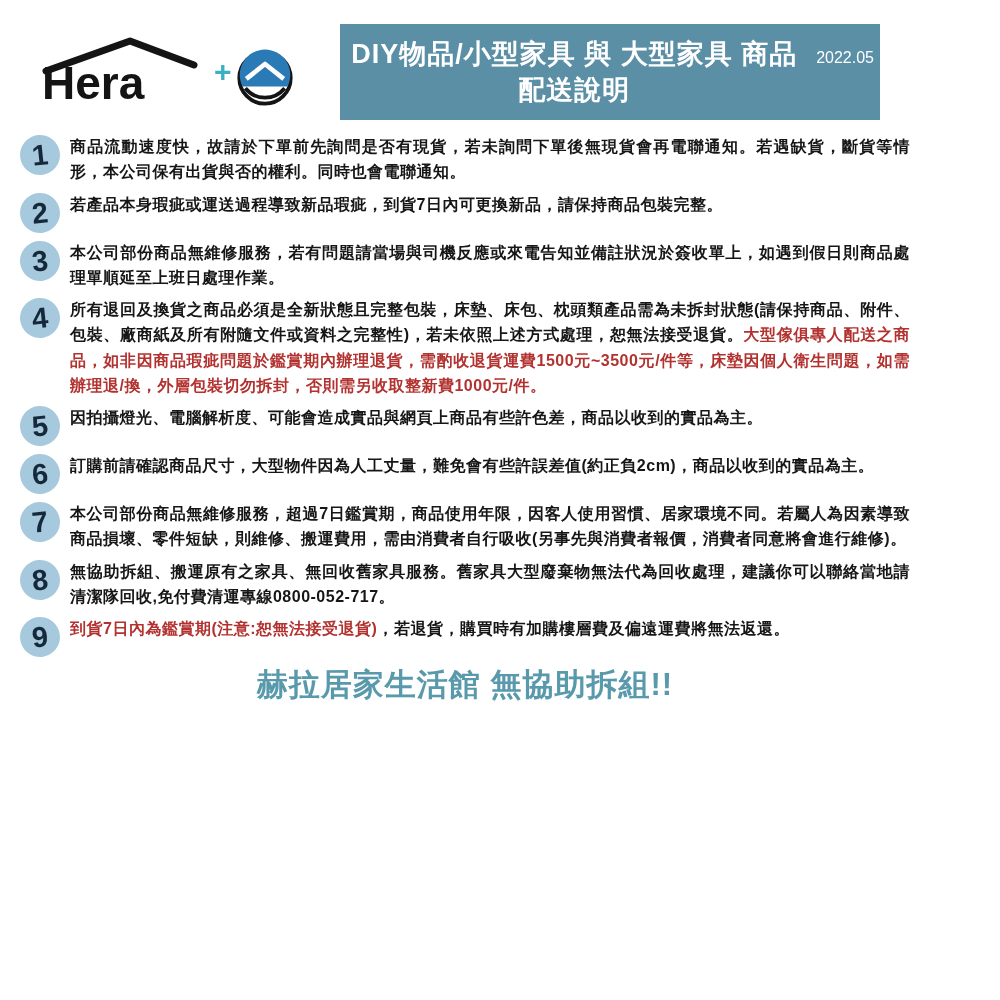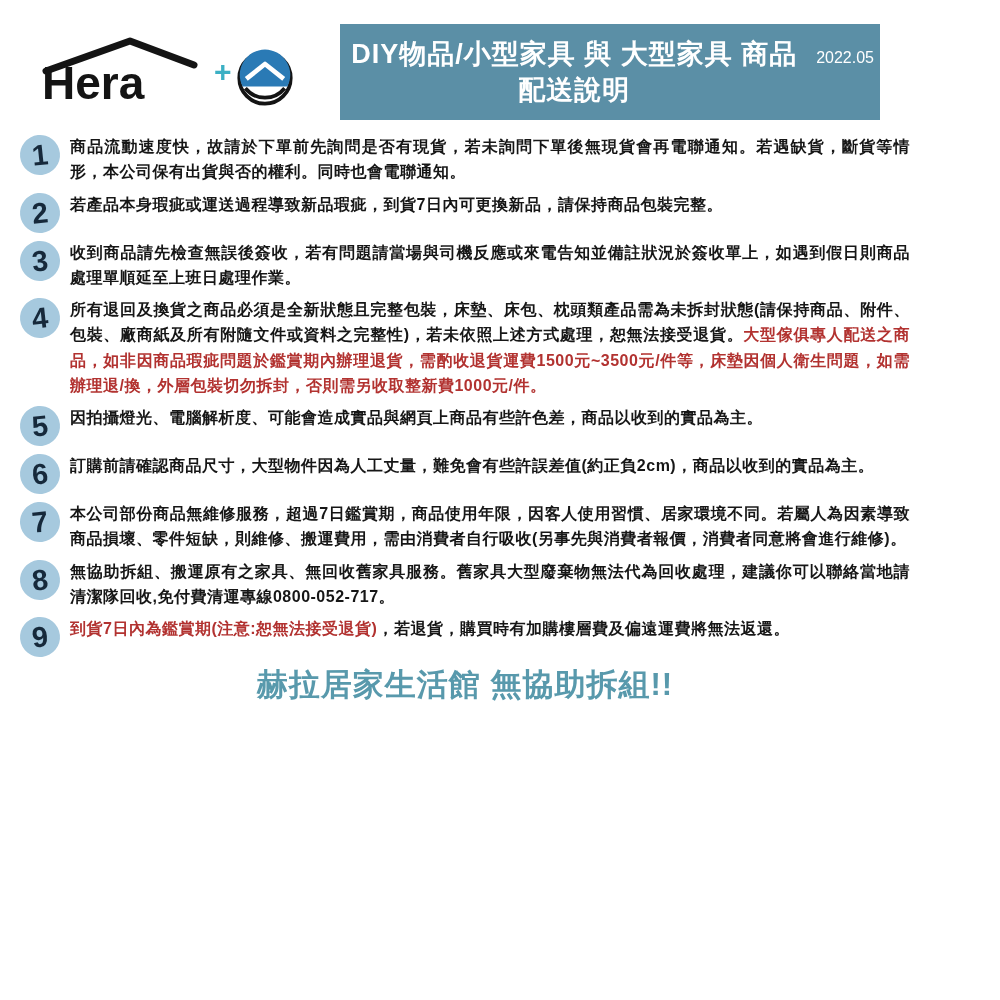--- a/index.html
+++ b/index.html
@@ -78,21 +78,21 @@
       <div class="item">
         <div class="badge">1</div>
         <p class="item-text"><span>商品流動速度快，故請於下單前先詢問是否有現貨，若未詢問下單後無現貨會再電聯通知。若遇缺貨，斷貨等情形，本公司保有出貨與否的權利。同時也會電聯通知。</span></p>
       </div>
       <div class="item">
         <div class="badge">2</div>
         <p class="item-text"><span>若產品本身瑕疵或運送過程導致新品瑕疵，到貨7日內可更換新品，請保持商品包裝完整。</span></p>
       </div>
       <div class="item">
         <div class="badge">3</div>
-        <p class="item-text"><span>收到商品請先檢查無誤後簽收，若有問題請當場與司機反應或來電告知並備註狀況於簽收單上，如遇到假日則商品處理單順延至上班日處理作業。</span></p>
+        <p class="item-text"><span>本公司部份商品無維修服務，若有問題請當場與司機反應或來電告知並備註狀況於簽收單上，如遇到假日則商品處理單順延至上班日處理作業。</span></p>
       </div>
       <div class="item">
         <div class="badge">4</div>
         <p class="item-text"><span>所有退回及換貨之商品必須是全新狀態且完整包裝，床墊、床包、枕頭類產品需為未拆封狀態(請保持商品、附件、包裝、廠商紙及所有附隨文件或資料之完整性)，若未依照上述方式處理，恕無法接受退貨。</span><span class="red">大型傢俱專人配送之商品，如非因商品瑕疵問題於鑑賞期內辦理退貨，需酌收退貨運費1500元~3500元/件等，床墊因個人衛生問題，如需辦理退/換，外層包裝切勿拆封，否則需另收取整新費1000元/件。</span></p>
       </div>
       <div class="item">
         <div class="badge">5</div>
         <p class="item-text"><span>因拍攝燈光、電腦解析度、可能會造成實品與網頁上商品有些許色差，商品以收到的實品為主。</span></p>
       </div>
       <div class="item">

